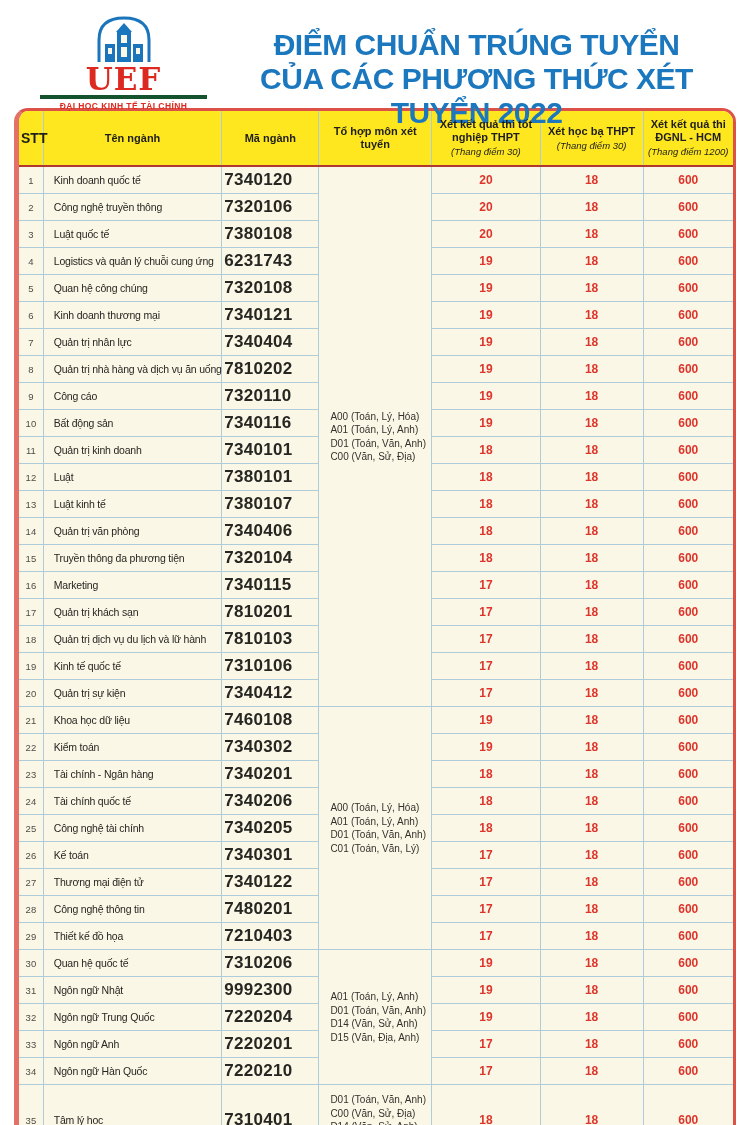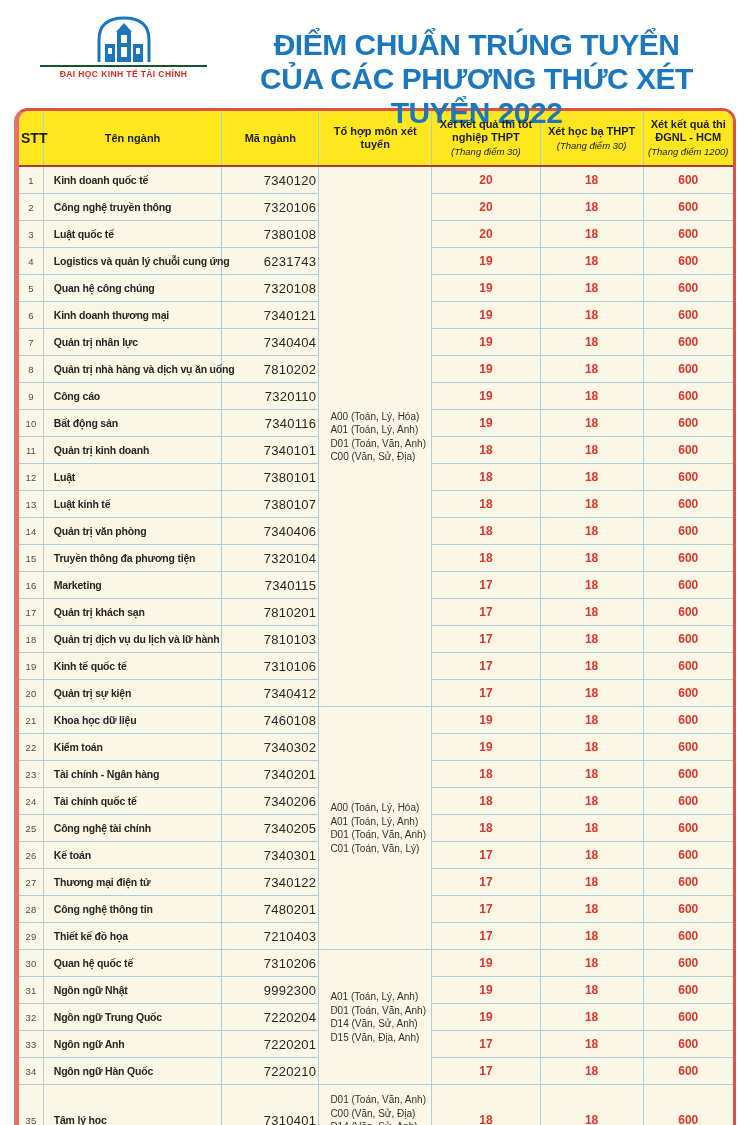--- a/index.html
+++ b/index.html
@@ -13,21 +13,21 @@
   
   .top { display:flex; align-items:flex-start; padding:12px 18px 0 26px; height:92px; }
   .logo { width:195px; text-align:center; padding-top:2px; }
   .logo svg { display:block; margin:0 auto; }
   .logo-acronym {
     font-family:"DejaVu Serif", serif; font-weight:bold;
     color:#DD2A20; font-size:31px; line-height:30px; letter-spacing:1px;
   }
   .logo-subtitle {
     color:#DD2A20; font-weight:bold; font-size:8.5px; letter-spacing:.4px;
-    border-top:2px solid #14532d; padding-top:2px; margin:1px 14px 0 14px;
+    border-top:4px solid #14532d; padding-top:2px; margin:1px 14px 0 14px;
     white-space:nowrap;
   }
   .title {
     flex:1; text-align:center; padding-top:16px;
     color:#1B77BE; font-weight:bold; font-size:30px; line-height:34px;
     letter-spacing:-0.5px;
   }
 
   
   .table-frame {
@@ -59,23 +59,23 @@
     background:#FBF7E6; border:1.5px solid #AECCD9;
     height:26px; padding:0 2px; vertical-align:middle;
     color:#262622;
   }
   tbody td:first-child { border-left:none; }
   tbody td:last-child  { border-right:none; }
   tbody tr:last-child td { border-bottom:none; }
   tbody tr:last-child td { height:70px; }
 
   td.stt  { text-align:center; font-size:9.5px; color:#4c4c48; }
-  td.name { font-size:10.5px; font-weight:bold; letter-spacing:-0.2px;
+  td.name { font-size:10.5px; font-weight:normal; letter-spacing:-0.2px;
             padding-left:10px; white-space:nowrap; overflow:visible; }
-  td.code { text-align:right; font-size:13px; font-weight:normal; letter-spacing:.3px; }
+  td.code { text-align:left; font-size:17px; font-weight:bold; letter-spacing:.3px; }
   td.combo{ font-size:10px; line-height:13.5px;
             padding-left:11px; color:#33312C; }
   td.score{ text-align:center; font-size:12px; font-weight:bold; color:#DD352C; }
 </style>
 </head>
 <body>
 
 <div class="page">
 
   <div class="top">
@@ -90,20 +90,21 @@
             <rect x="46" y="30" width="10" height="18"></rect>
           </g>
           <g fill="#FBF7E6">
             <rect x="34" y="21" width="6" height="8"></rect>
             <rect x="34" y="33" width="6" height="10"></rect>
             <rect x="21" y="34" width="4" height="6"></rect>
             <rect x="49" y="34" width="4" height="6"></rect>
           </g>
         </svg>
       </span>
+      <div class="logo-acronym">UEF</div>
       <div class="logo-subtitle">ĐẠI HỌC KINH TẾ TÀI CHÍNH</div>
     </div>
     <div class="title">
       <div>ĐIỂM CHUẨN TRÚNG TUYỂN</div>
       <div>CỦA CÁC PHƯƠNG THỨC XÉT TUYỂN 2022</div>
     </div>
   </div>
 
   <div class="table-frame">
     <table>

